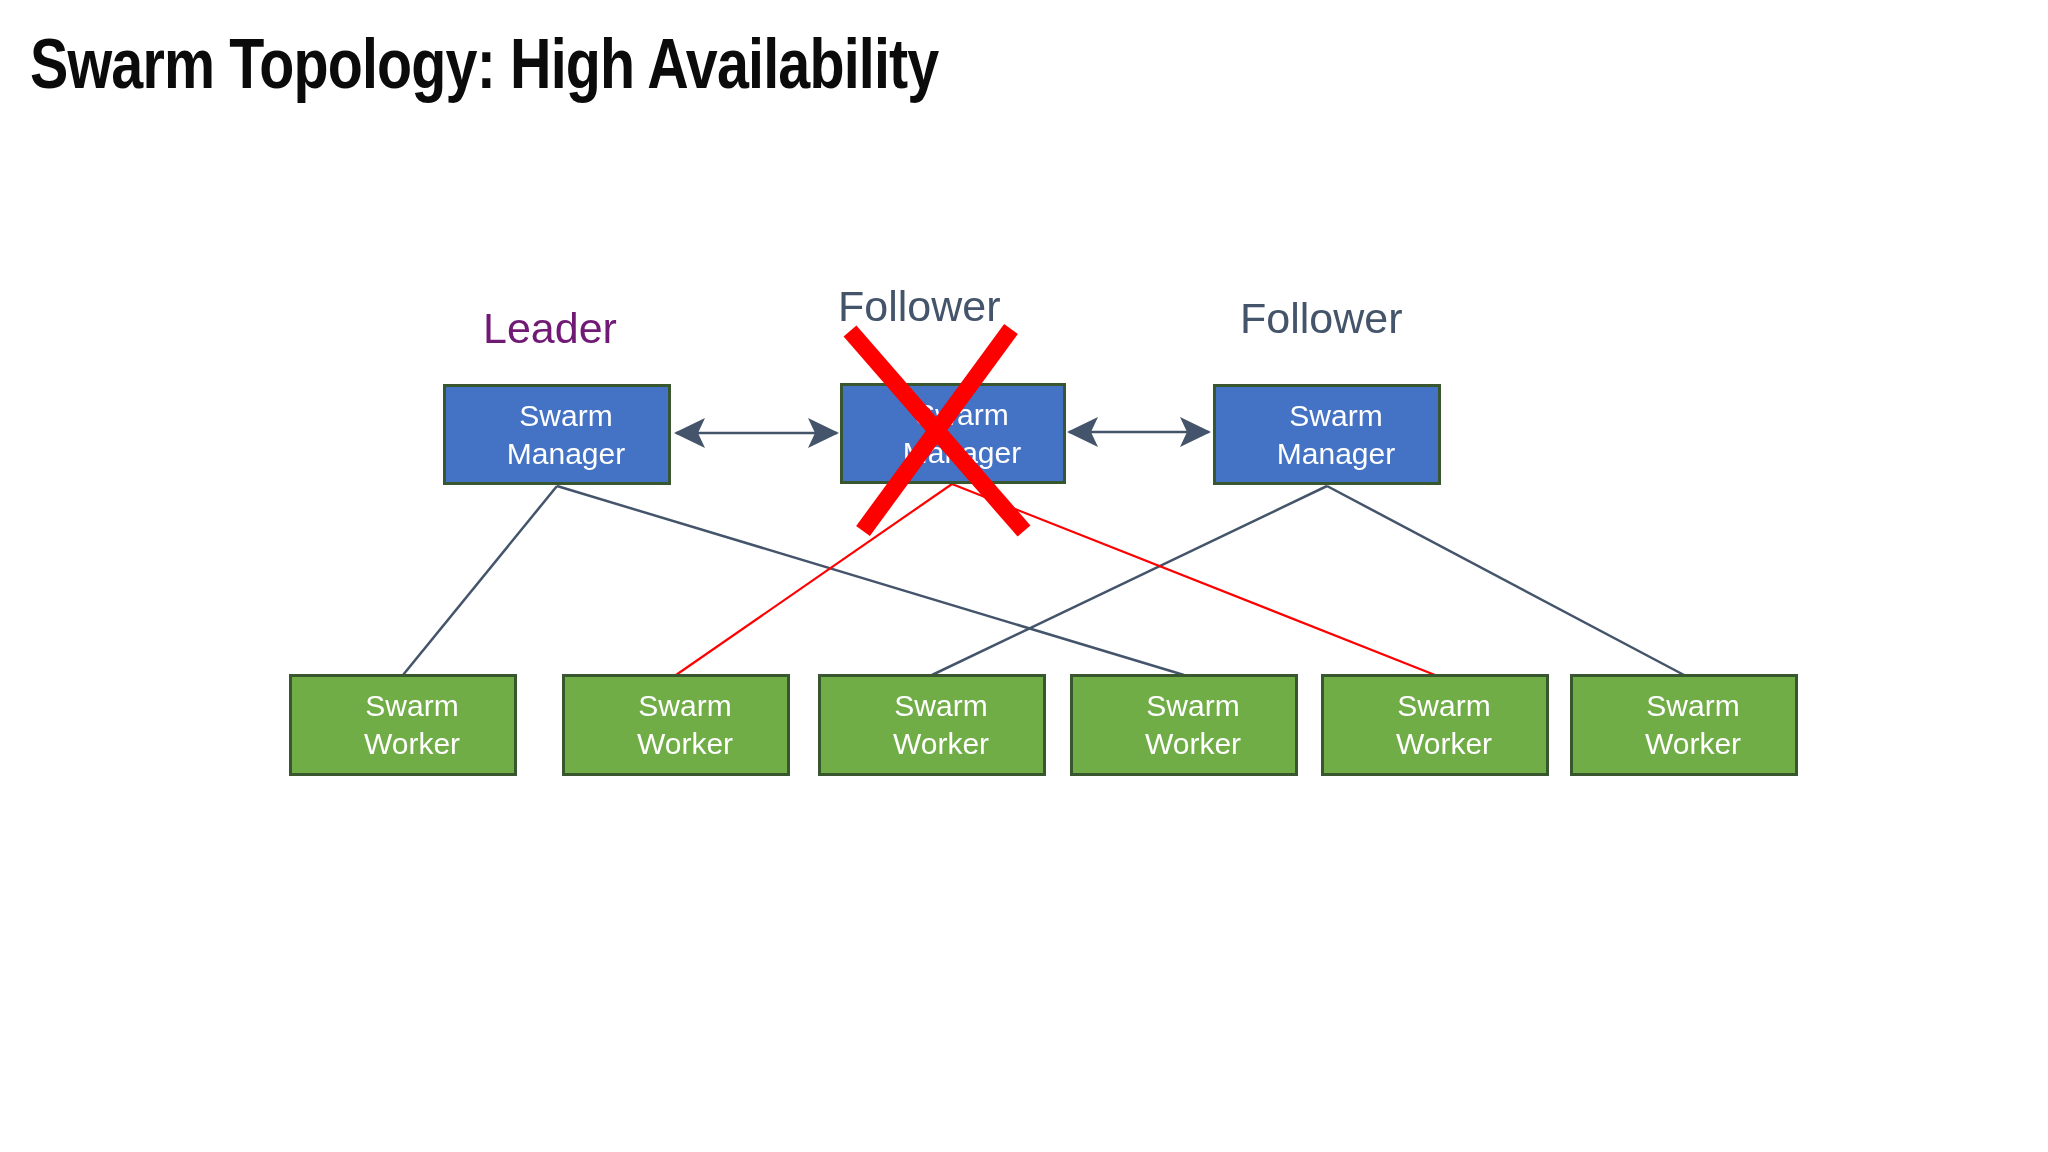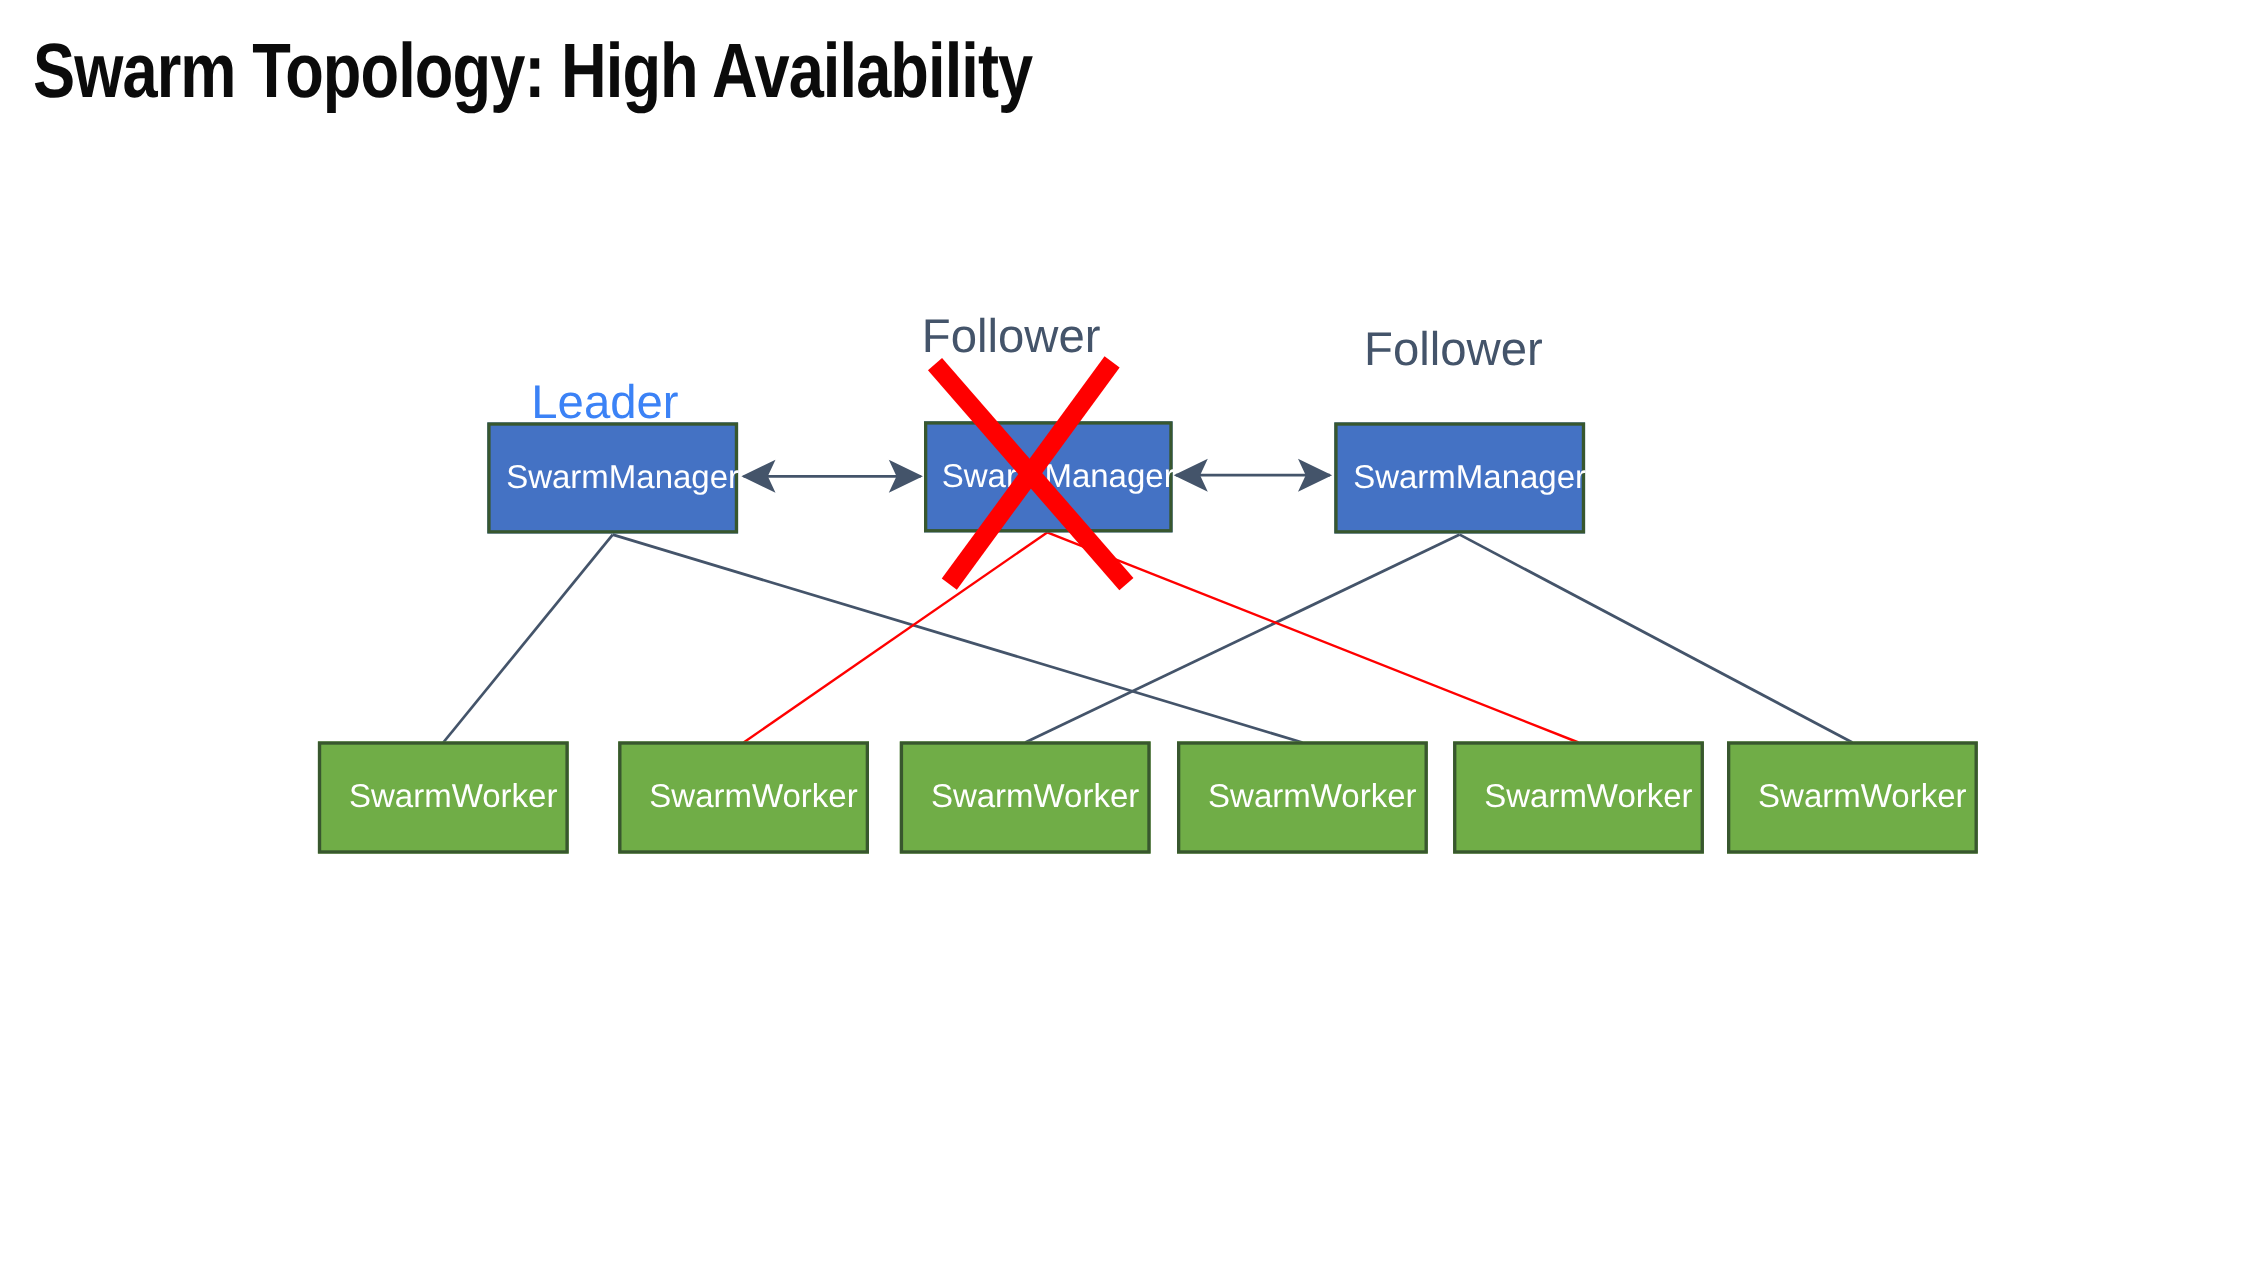--- a/index.html
+++ b/index.html
@@ -11,26 +11,26 @@
   .title {
     position:absolute; left:30px; top:24px;
     font-size:70px; font-weight:700; letter-spacing:-1px;
     color:#0b0b0b; white-space:nowrap;
     transform:scaleX(0.82); transform-origin:0 0;
   }
   .role-label {
     position:absolute; font-size:43px; line-height:1.1;
     white-space:nowrap; z-index:2;
   }
-  .role-leader   { left:483px;  top:305px; color:#3b82f6;margin-top:38px; }
+  .role-leader   { left:483px;  top:305px; color:#701a75; }
   .role-follower-1 { left:838px;  top:283px; color:#44546A; }
   .role-follower-2 { left:1240px; top:295px; color:#44546A; }
   .node {
     position:absolute; box-sizing:border-box; z-index:2;
-    display:flex; flex-direction:row; align-items:center; justify-content:center;
+    display:flex; flex-direction:column; align-items:center; justify-content:center;
     color:#ffffff; font-size:30px; line-height:38px; text-align:center;padding-left:18px;
   }
   .manager { width:228px; height:101px; background:#4472C4; border:3px solid #38572e; }
   .worker  { width:228px; height:102px; background:#70AD47; border:3px solid #38572e; }
   .m1 { left:443px;  top:384px; }
   .m2 { left:840px;  top:383px; width:226px; }
   .m3 { left:1213px; top:384px; }
   .w1 { left:289px;  top:674px; }
   .w2 { left:562px;  top:674px; }
   .w3 { left:818px;  top:674px; }

